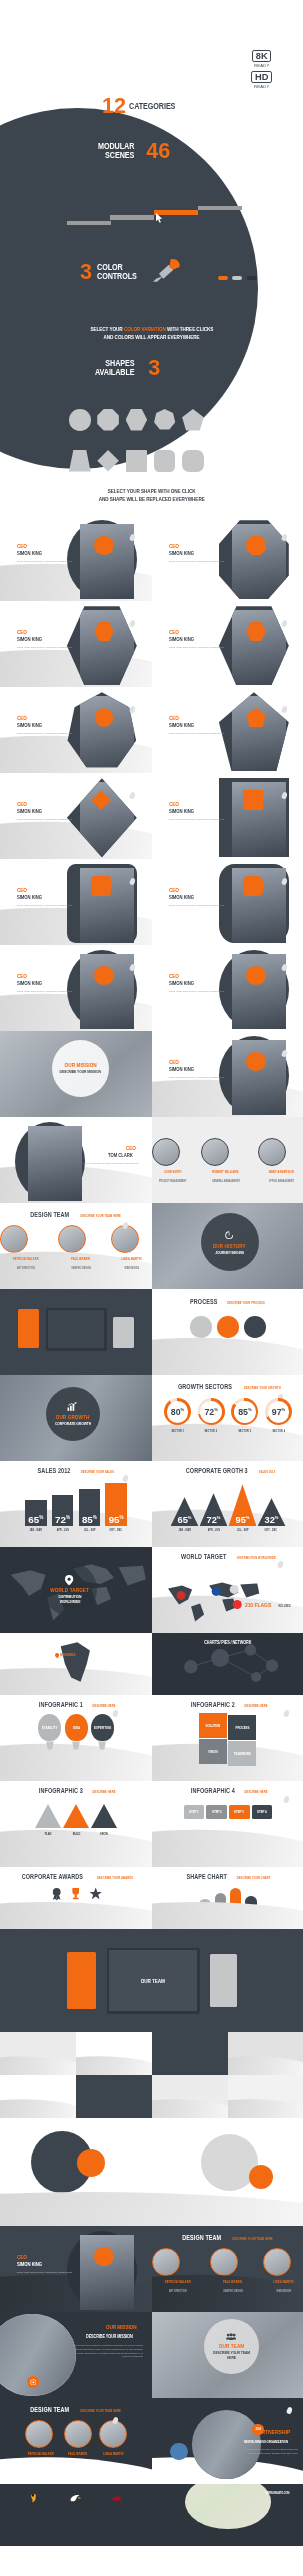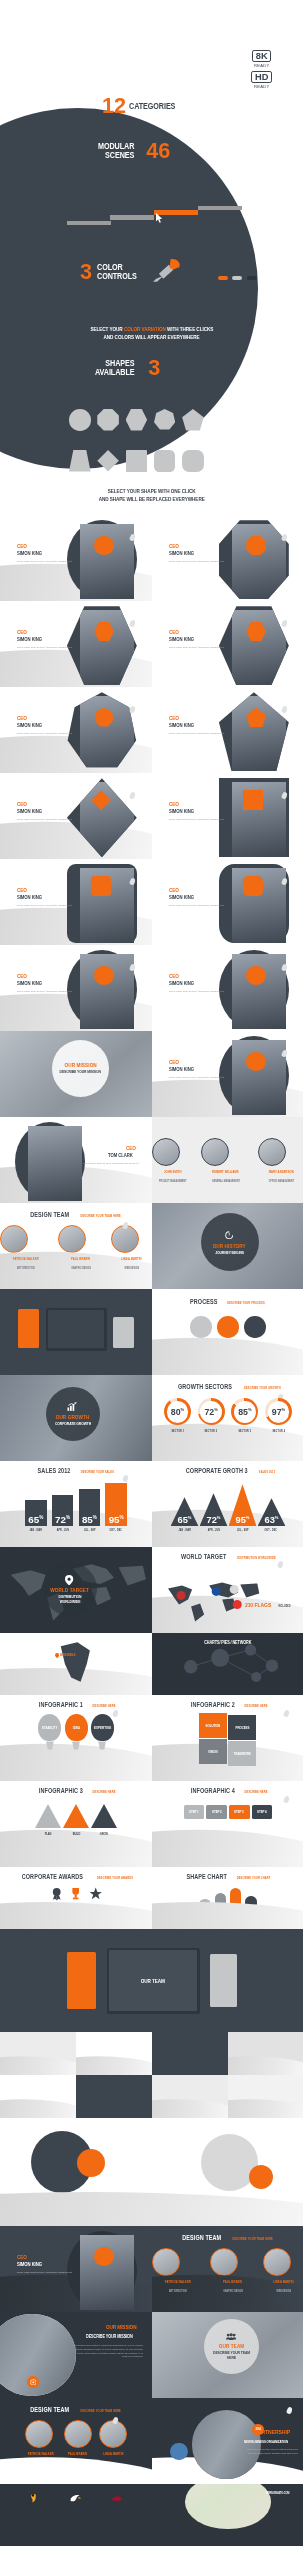--- a/index.html
+++ b/index.html
@@ -724,21 +724,21 @@
         <div class="tri">
             <div class="shape" style="height:33px;"></div>
             <span class="v"><span>72</span><sup>%</sup></span>
           </div>
         <div class="tri hl">
             <div class="shape" style="height:42px;"></div>
             <span class="v"><span>95</span><sup>%</sup></span>
           </div>
         <div class="tri">
             <div class="shape" style="height:28px;"></div>
-            <span class="v"><span>63</span><sup>%</sup></span>
+            <span class="v"><span>32</span><sup>%</sup></span>
           </div>
       </div>
       <div class="bcats" style="gap:7.2px;">
         <div class="bcat cond-c">JAN - MAR</div>
         <div class="bcat cond-c">APR - JUN</div>
         <div class="bcat cond-c">JUL - SEP</div>
         <div class="bcat cond-c">OKT - DEC</div>
       </div>
     </div>
   </section>

